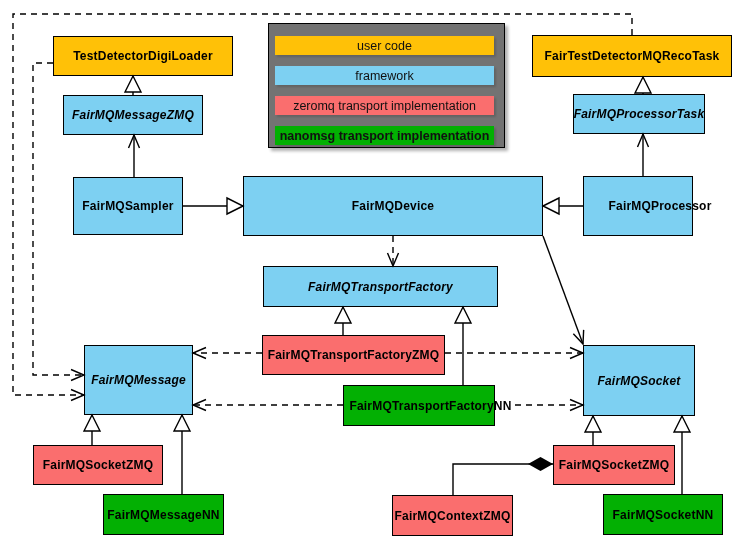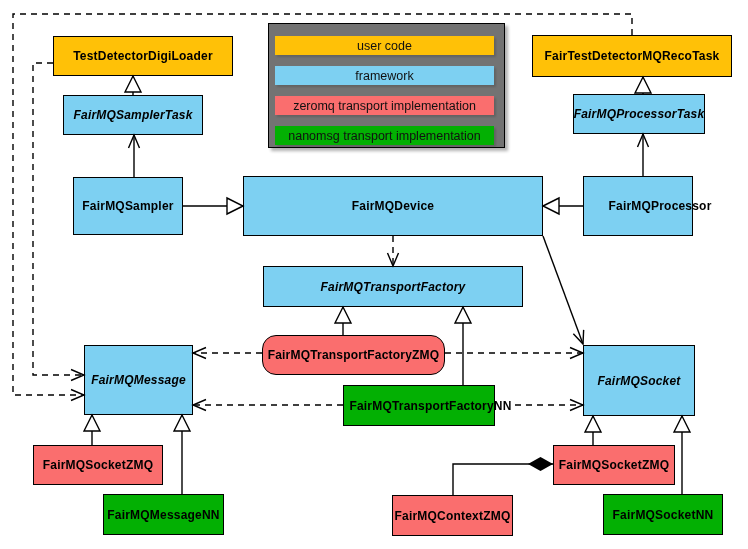--- a/index.html
+++ b/index.html
@@ -34,21 +34,21 @@
   <div id="legend">
       <div class="legend-bar" style="background: rgb(255, 193, 7);">
         <span>user code</span>
       </div>
       <div class="legend-bar" style="background: rgb(125, 208, 242);">
         <span>framework</span>
       </div>
       <div class="legend-bar" style="background: rgb(250, 110, 110);">
         <span>zeromq transport implementation</span>
       </div>
-      <div class="legend-bar" style="background: rgb(3, 176, 3);">
+      <div class="legend-bar" style="background: rgb(3, 176, 3); font-weight: bold;">
         <span>nanomsg transport implementation</span>
       </div>
     </div>
   <svg id="edges" width="748" height="549" viewBox="0 0 748 549" xmlns="http://www.w3.org/2000/svg">
       <polyline points="133,95 133,76" fill="none" stroke="#000000" stroke-width="1.4"></polyline>
       <polygon points="133,76 141,92 125,92" fill="#ffffff" stroke="#000000" stroke-width="1.4"></polygon>
       <polyline points="643,94 643,77" fill="none" stroke="#000000" stroke-width="1.4"></polyline>
       <polygon points="643,77 651,93 635,93" fill="#ffffff" stroke="#000000" stroke-width="1.4"></polygon>
       <polyline points="134,177 134,135" fill="none" stroke="#000000" stroke-width="1.4"></polyline>
       <polyline points="139.5,148 134,135 128.5,148" fill="none" stroke="#000000" stroke-width="1.4"></polyline>
@@ -89,38 +89,38 @@
       <polyline points="632,35 632,14 13,14 13,395 84,395" fill="none" stroke="#000000" stroke-width="1.4" stroke-dasharray="6 5"></polyline>
       <polyline points="71,400.5 84,395 71,389.5" fill="none" stroke="#000000" stroke-width="1.4"></polyline>
     </svg>
 <div class="node" style="left: 53px; top: 36px; width: 180px; height: 40px; background: rgb(255, 193, 7);">
       <span>TestDetectorDigiLoader</span>
     </div>
     <div class="node" style="left: 532px; top: 35px; width: 200px; height: 42px; background: rgb(255, 193, 7);">
       <span>FairTestDetectorMQRecoTask</span>
     </div>
     <div class="node italic" style="left: 63px; top: 95px; width: 140px; height: 40px; background: rgb(125, 208, 242);">
-      <span>FairMQSamplerTask</span>
+      <span>FairMQMessageZMQ</span>
     </div>
     <div class="node italic" style="left: 573px; top: 94px; width: 132px; height: 40px; background: rgb(125, 208, 242);">
       <span>FairMQProcessorTask</span>
     </div>
     <div class="node" style="left: 73px; top: 177px; width: 110px; height: 58px; background: rgb(125, 208, 242);">
       <span>FairMQSampler</span>
     </div>
     <div class="node" style="left: 243px; top: 176px; width: 300px; height: 60px; background: rgb(125, 208, 242);">
       <span>FairMQDevice</span>
     </div>
     <div class="node" style="left: 583px; top: 176px; width: 110px; height: 60px; background: rgb(125, 208, 242); padding-left: 44px;">
       <span>FairMQProcessor</span>
     </div>
-    <div class="node italic" style="left: 263px; top: 266px; width: 260px; height: 41px; background: rgb(125, 208, 242);">
+    <div class="node italic" style="left: 263px; top: 266px; width: 235px; height: 41px; background: rgb(125, 208, 242);">
       <span>FairMQTransportFactory</span>
     </div>
-    <div class="node" style="left: 262px; top: 335px; width: 183px; height: 40px; background: rgb(250, 110, 110); border-radius: 14px;">
+    <div class="node" style="left: 262px; top: 335px; width: 183px; height: 40px; background: rgb(250, 110, 110);">
       <span>FairMQTransportFactoryZMQ</span>
     </div>
     <div class="node" style="left: 343px; top: 385px; width: 152px; height: 41px; background: rgb(3, 176, 3); padding-left: 23px;">
       <span>FairMQTransportFactoryNN</span>
     </div>
     <div class="node italic" style="left: 84px; top: 345px; width: 109px; height: 70px; background: rgb(125, 208, 242);">
       <span>FairMQMessage</span>
     </div>
     <div class="node italic" style="left: 583px; top: 345px; width: 112px; height: 71px; background: rgb(125, 208, 242);">
       <span>FairMQSocket</span>

